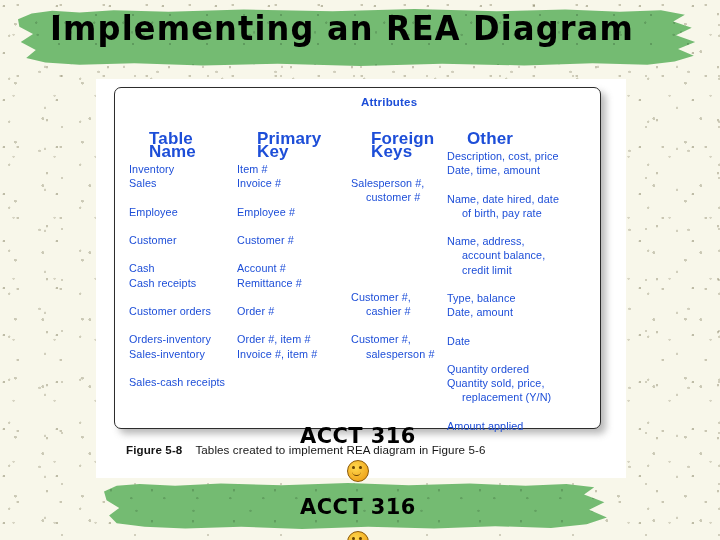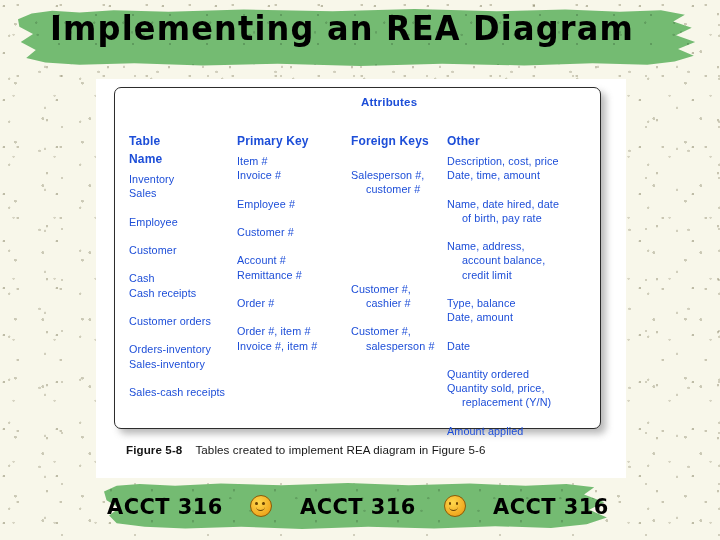--- a/index.html
+++ b/index.html
@@ -81,22 +81,22 @@
     font-size:11.5px;font-weight:700;letter-spacing:.2px;
   }
 
   .col{position:absolute;top:44px;}
   #col-table-name{left:14px;width:112px;}
   #col-primary-key{left:122px;width:104px;}
   #col-foreign-keys{left:236px;width:110px;}
   #col-other{left:332px;width:140px;}
 
   .colhead{
-    font-size:12px;font-weight:700;line-height:18px;
-    letter-spacing:.15px;white-space:pre-line;
+    font-size:17px;font-weight:700;line-height:13px;
+    letter-spacing:.15px;white-space:pre-line;margin-left:20px;
   }
   .cells{margin-top:4px;}
   .cell{
     font-size:10.8px;line-height:14.2px;
     white-space:pre-line;letter-spacing:.1px;
   }
   .cell .ind{display:block;padding-left:15px;}
   .cell.gap{margin-top:14.2px;}
   .cell.blank{visibility:hidden;}
 
@@ -122,22 +122,23 @@
   #footer-banner::after{
     content:"";position:absolute;inset:0;
     background-image:
       radial-gradient(circle at 17% 27%, rgba(45,80,45,.28) 0 1px, transparent 1.4px),
       radial-gradient(circle at 57% 67%, rgba(45,80,45,.24) 0 1px, transparent 1.4px),
       radial-gradient(circle at 83% 33%, rgba(45,80,45,.26) 0 1px, transparent 1.4px);
     background-size:41px 31px,57px 43px,33px 49px;
   }
   #footer-content{
     position:absolute;left:104px;top:482px;width:508px;height:48px;
-    display:flex;align-items:center;justify-content:space-between;gap:12px;
+    display:flex;align-items:center;justify-content:center;gap:12px;
     z-index:3;
+    flex-direction:column;
   }
   .footer-label{
     font-family:"DejaVu Sans",sans-serif;
     font-size:22px;font-weight:700;color:#000;
     letter-spacing:.5px;white-space:nowrap;
     transform:scaleX(.95);
   }
   .smiley{
     width:20px;height:20px;border-radius:50%;
     background:radial-gradient(circle at 38% 33%, #ffd84d 0%, #f0a81f 72%, #c97d08 100%);

